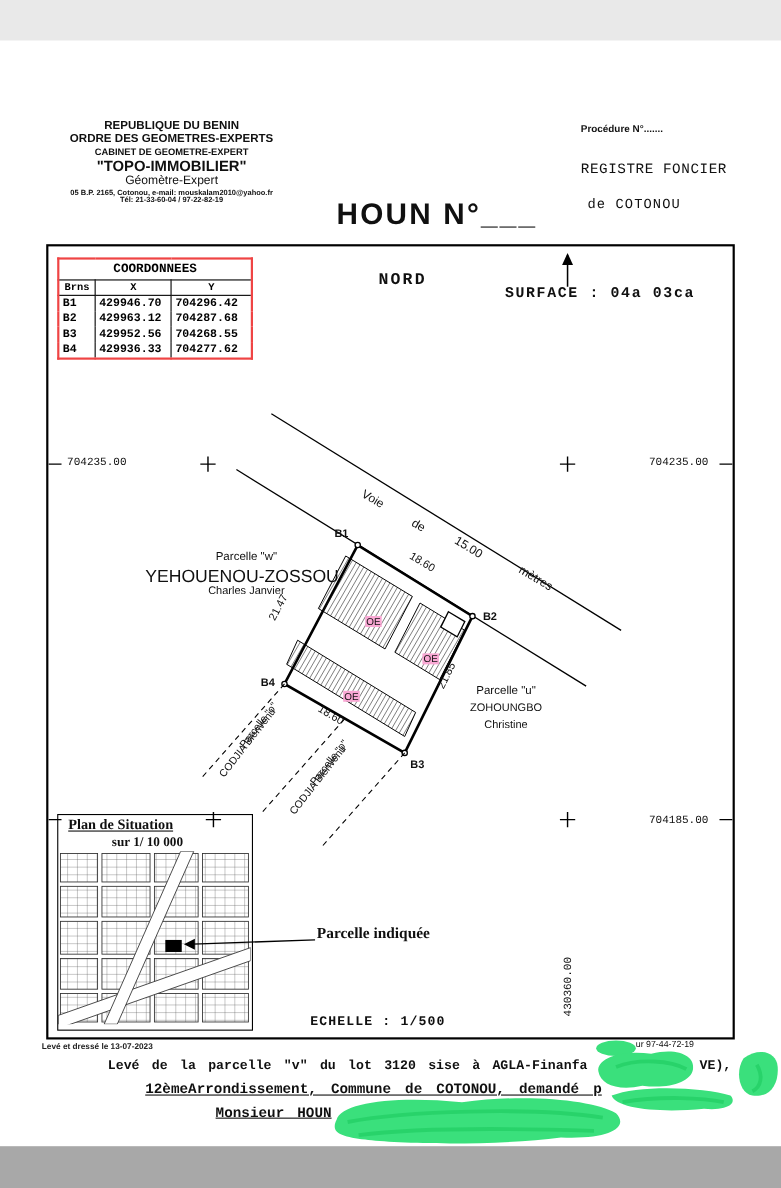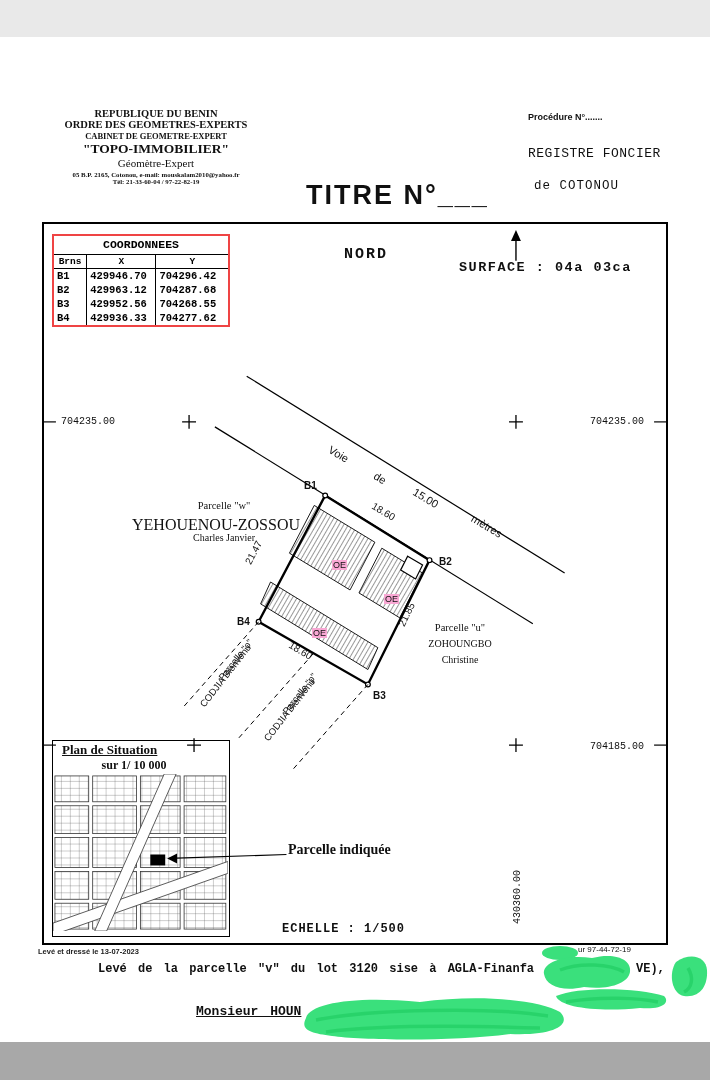--- a/index.html
+++ b/index.html
@@ -4,21 +4,21 @@
 <style>
   * { margin:0; padding:0; box-sizing:border-box; }
   html,body { width:710px; height:1080px; }
   body { position:relative; background:#ffffff; font-family:"Liberation Sans", sans-serif; }
   .stage { position:absolute; inset:0; overflow:hidden; }
   .bar-top { position:absolute; left:0; top:0; width:710px; height:37px; background:#e9e9e9; }
   .bar-bottom { position:absolute; left:0; top:1042px; width:710px; height:38px; background:#a8a8a8; }
   .paper { position:absolute; left:0; top:37px; width:710px; height:1005px; background:#ffffff; }
   .t { position:absolute; white-space:nowrap; color:#101010; }
   .b { font-weight:bold; }
-  .c { text-align:center;font-family:Liberation Serif, serif; }
+  .c { text-align:center; }
   .mono { font-family:"Liberation Mono","DejaVu Sans Mono",monospace; }
   .ser { font-family:Liberation Serif, serif; }
   .plan-box { position:absolute; left:42px; top:222px; width:626px; height:723px; border:2.5px solid #000; }
   .plan-svg { position:absolute; inset:0; width:100%; height:100%; }
   .coords { position:absolute; left:8px; top:10px; width:178px; border:2px solid #ef4444; border-collapse:collapse;
             font-family:"Liberation Mono","DejaVu Sans Mono",monospace; font-weight:bold; font-size:10.5px; color:#000; }
   .coords td { border-left:1.2px solid #000; border-right:1.2px solid #000; padding:0 3px; line-height:14px; }
   .coords .ct td { border-bottom:1.2px solid #000; text-align:center; font-size:11.5px; line-height:18px; }
   .coords .hrow td { border-bottom:1.2px solid #000; text-align:center; font-size:9.5px; line-height:13px; }
   .sit-box { position:absolute; left:8px; top:516px; width:178px; height:197px; border:1.5px solid #000; background:transparent; }
@@ -37,21 +37,21 @@
   <div class="t c" style="left:40px; top:108px; width:232px;">
     <div class="b" style="font-size:10.5px;">REPUBLIQUE DU BENIN</div>
     <div class="b" style="font-size:10.5px;">ORDRE DES GEOMETRES-EXPERTS</div>
     <div class="b" style="font-size:8.5px; margin-top:1px;">CABINET DE GEOMETRE-EXPERT</div>
     <div class="b" style="font-size:13.5px;">"TOPO-IMMOBILIER"</div>
     <div style="font-size:11px;">Géomètre-Expert</div>
     <div class="b" style="font-size:6.8px; margin-top:2px;">05 B.P. 2165, Cotonou, e-mail: mouskalam2010@yahoo.fr</div>
     <div class="b" style="font-size:6.8px;">Tél: 21-33-60-04 / 97-22-82-19</div>
   </div>
 
-  <div class="t b" style="left:306px; top:180px; font-size:27px; letter-spacing:2px;">TITRE N°___</div>
+  <div class="t b" style="left:306px; top:180px; font-size:27px; letter-spacing:2px;">HOUN N°___</div>
 
   <div class="t b" style="left:528px; top:112px; font-size:9px;">Procédure N°.......</div>
   <div class="t mono" style="left:528px; top:146px; font-size:13px; letter-spacing:0.5px;">REGISTRE FONCIER</div>
   <div class="t mono" style="left:534px; top:179px; font-size:12.5px; letter-spacing:1px;">de COTONOU</div>
 
   <div class="plan-box">
 
     <svg class="plan-svg" viewBox="0 0 626 723" preserveAspectRatio="none">
       <defs>
         <pattern id="hx" width="4" height="4" patternUnits="userSpaceOnUse" patternTransform="rotate(30)">
@@ -225,20 +225,21 @@
     <div class="t ser b" style="left:244px; top:618px; font-size:14px;">Parcelle indiquée</div>
 
     <div class="t mono b" style="left:238px; top:698px; font-size:12px; letter-spacing:1px;">ECHELLE : 1/500</div>
   </div>
 
   <div class="t b" style="left:38px; top:947px; font-size:7.5px; color:#222;">Levé et dressé  le 13-07-2023</div>
   <div class="t" style="left:578px; top:945px; font-size:8px;">ur 97-44-72-19</div>
 
   <div class="t mono b" style="left:98px; top:962px; font-size:12px; word-spacing:4px;">Levé de la parcelle "v" du lot 3120 sise à AGLA-Finanfa</div>
   <div class="t mono b" style="left:636px; top:962px; font-size:12px;">VE),</div>
+  <div class="t mono b u" style="left:132px; top:983px; font-size:13px; word-spacing:5px;">12èmeArrondissement, Commune de COTONOU, demandé p</div>
   <div class="t mono b u" style="left:196px; top:1004px; font-size:13px; word-spacing:4px;">Monsieur   HOUN</div>
 
   <svg class="redactions" viewBox="0 0 710 140">
     <g fill="#3ae07c">
       <ellipse cx="560" cy="13" rx="18" ry="7"></ellipse>
       <path d="M544,34 C542,22 566,14 592,18 C616,12 632,20 630,32 C628,44 608,50 584,47 C562,52 546,46 544,34 Z"></path>
       <path d="M676,22 C690,12 706,16 707,30 C708,46 700,58 684,56 C672,54 668,34 676,22 Z"></path>
       <path d="M556,56 C580,46 640,48 664,56 C670,62 664,70 640,68 C600,72 560,68 556,56 Z"></path>
       <path d="M306,78 C310,62 360,56 420,62 C480,54 540,60 560,72 C572,84 556,96 510,94 C450,102 360,100 332,96 C310,93 300,90 306,78 Z"></path>
     </g>

